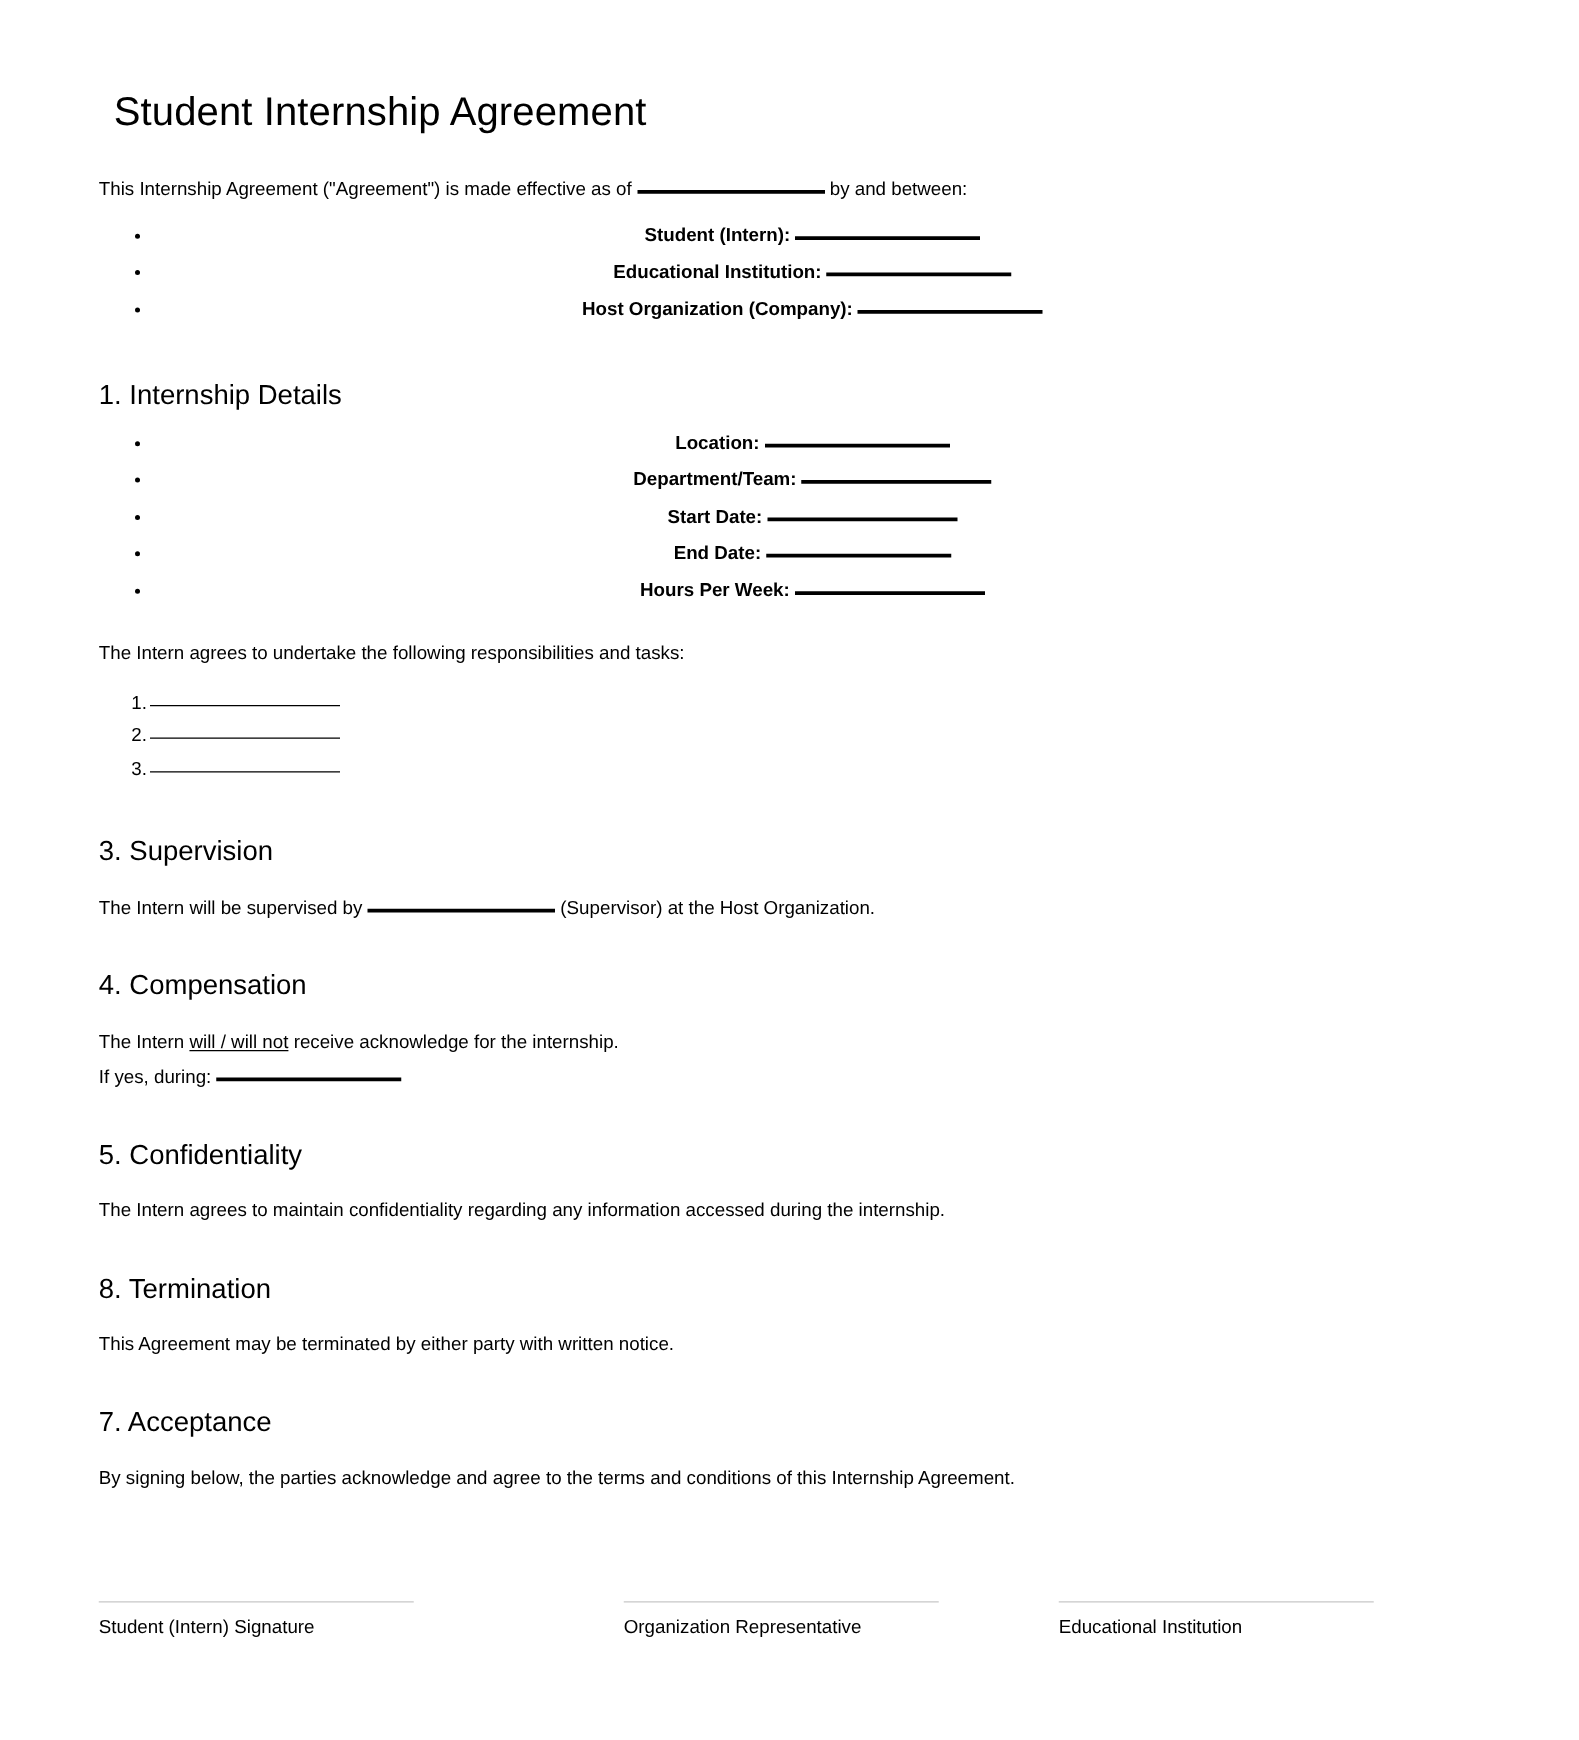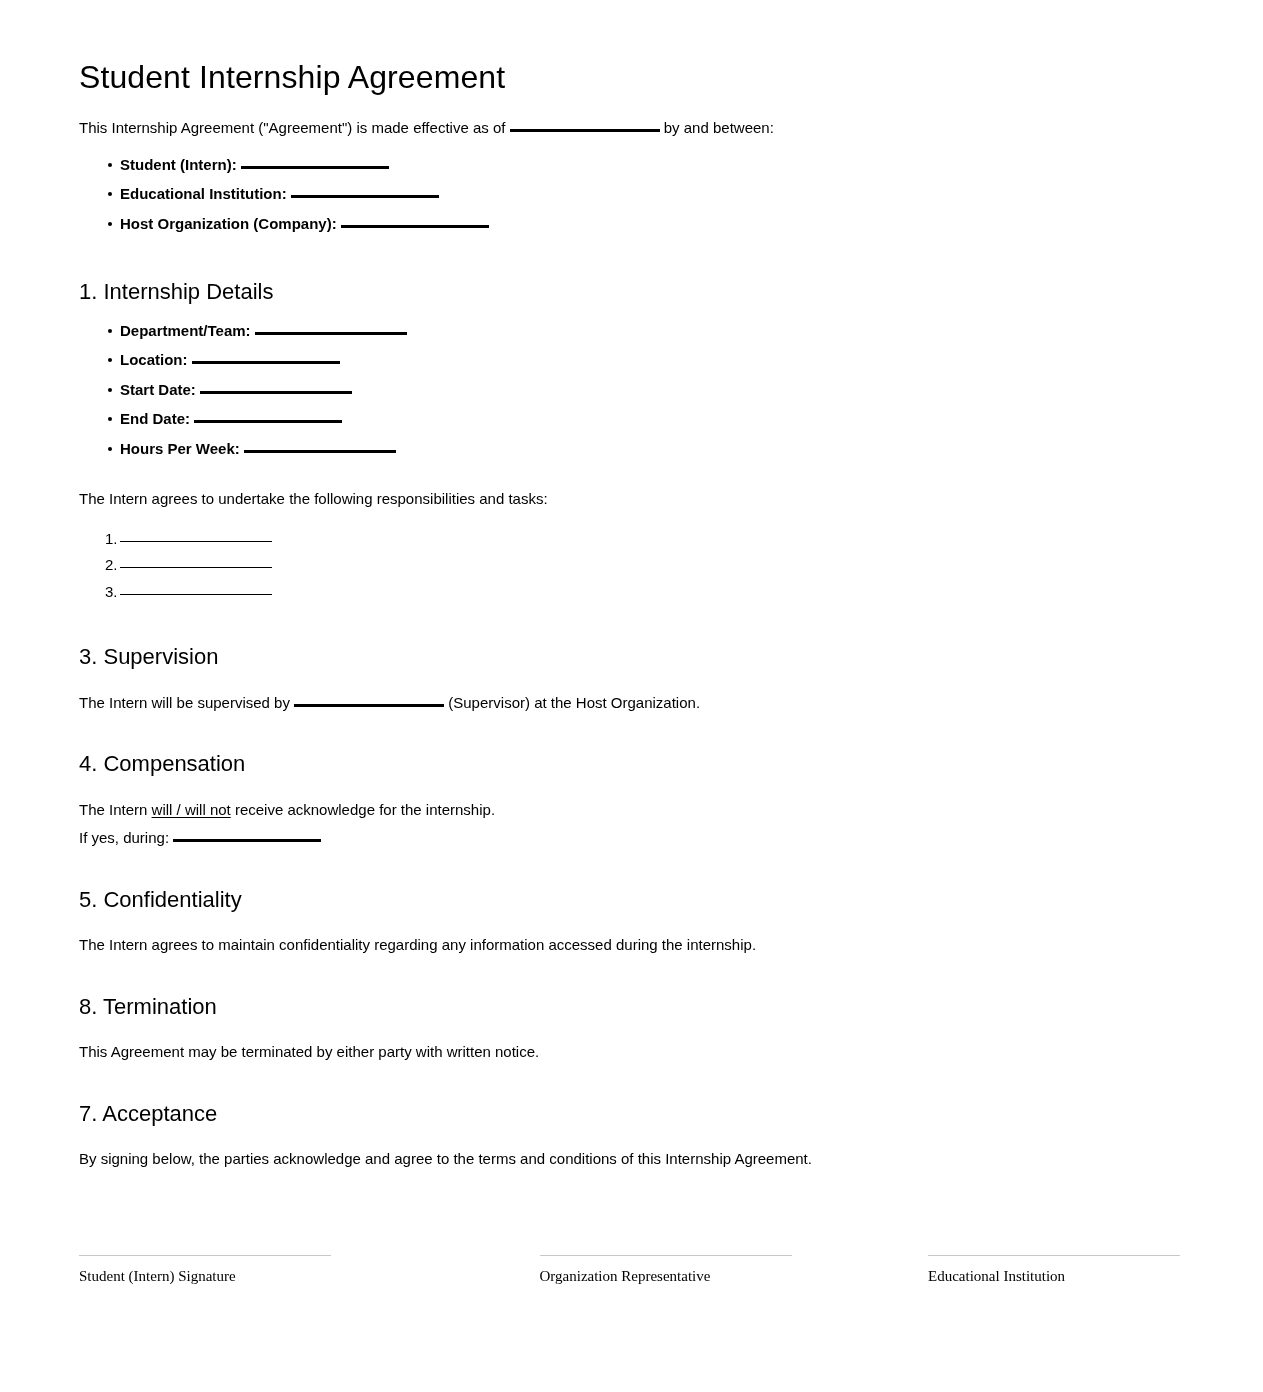--- a/index.html
+++ b/index.html
@@ -30,21 +30,21 @@
     left: 79px;
     top: 0;
     width: 1101px;
   }
 
   
   .doc-title {
     font-size: 32px;
     font-weight: normal;
     line-height: 1.2;
-    margin: 0;
+    margin: 12px;
     padding-top: 58px;
     letter-spacing: 0.1px;
   }
 
   
   .para {
     font-size: 15px;
     line-height: 1.5;
     margin: 0;
     padding-top: 21px;
@@ -99,20 +99,21 @@
     text-decoration: underline;
     text-underline-offset: 2px;
   }
 
   
   ul.bullets {
     list-style: none;
     margin: 0;
     padding: 0;
     padding-top: 14px;
+    text-align: center;
   }
   ul.bullets li {
     position: relative;
     font-size: 15px;
     font-weight: bold;
     line-height: 1.5;
     padding-left: 41px;
     padding-bottom: 7px;
   }
   ul.bullets li::before {
@@ -147,25 +148,24 @@
     content: counter(respitem) ".";
     position: absolute;
     left: 26px;
     top: 0;
   }
 
   
   .signatures {
     position: absolute;
     left: 79px;
-    top: 1255px;
+    top: 1281px;
     width: 1101px;
     display: flex;
-    justify-content: space-between;
-    font-family: Liberation Serif, serif;
+    justify-content: flex-start;
   }
   .sig-col {
     width: 252px;
   }
   .sig-col.col2 { margin-left: 168px; }
   .sig-col.col3 { margin-left: 96px; }
   .sig-rule {
     width: 100%;
     height: 1px;
     background: #c8c8c8;
@@ -202,26 +202,26 @@
       </li>
       <li>
         <span>Host Organization (Company):</span>
         <span class="blank w148"></span>
       </li>
     </ul>
 
     <h2 class="section-heading">1. Internship Details</h2>
     <ul class="bullets">
       <li>
+        <span>Location:</span>
+        <span class="blank w148"></span>
+      </li>
+      <li>
         <span>Department/Team:</span>
         <span class="blank w152"></span>
-      </li>
-      <li>
-        <span>Location:</span>
-        <span class="blank w148"></span>
       </li>
       <li>
         <span>Start Date:</span>
         <span class="blank w152"></span>
       </li>
       <li>
         <span>End Date:</span>
         <span class="blank w148"></span>
       </li>
       <li>

